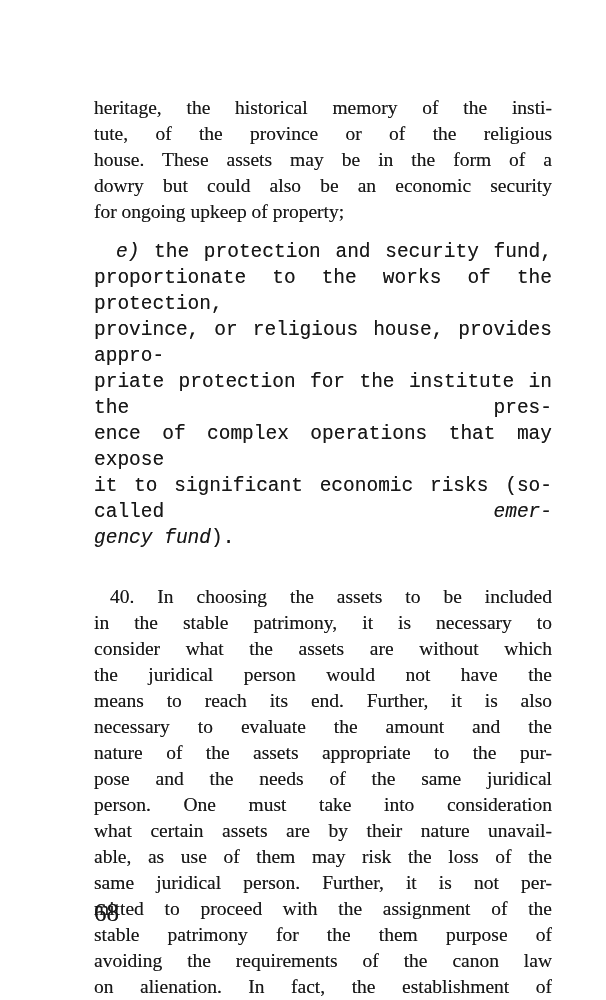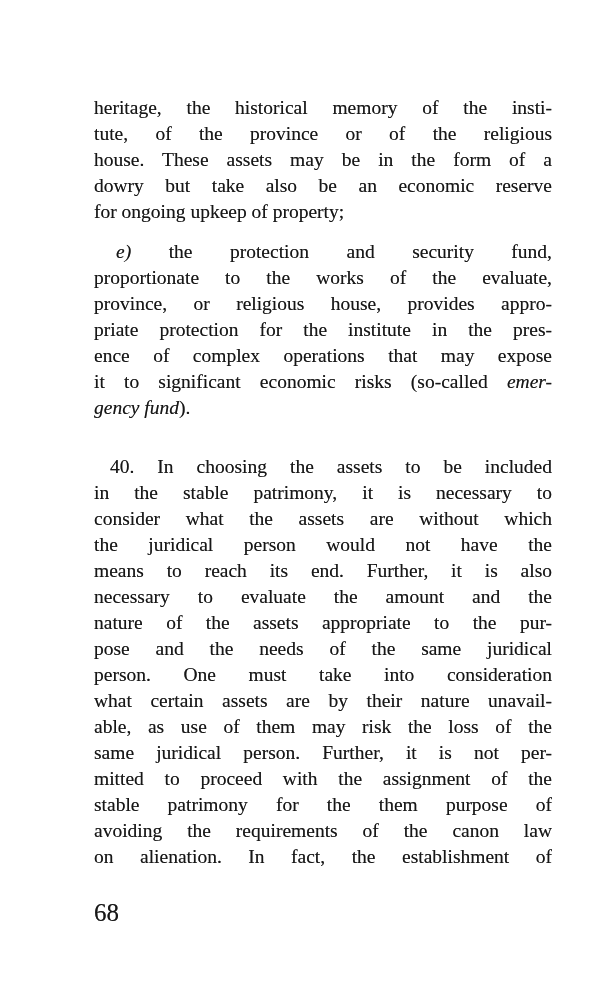--- a/index.html
+++ b/index.html
@@ -17,21 +17,21 @@
     left: 94px;
     top: 95px;
     width: 458px;
     font-size: 19.5px;
     line-height: 26px;
     text-shadow: 0 0 0.5px rgba(20,20,20,0.55);
   }
   .line { text-align: justify; }
   .jl { text-align-last: justify; }
   .ll { text-align-last: left; }
-  .para-e { margin-top: 14px; }
+  .para-e { margin-top: 14px; font-family: Liberation Mono, monospace; }
   .para-40 { margin-top: 33px; }
   .indent-e { padding-left: 22px; }
   .indent-40 { padding-left: 16px; }
   .italic { font-style: italic; }
   .bold { font-weight: normal; }
   .page-number {
     position: absolute;
     left: 94px;
     top: 900px;
     font-size: 25px;
@@ -42,27 +42,27 @@
 </head>
 <body>
 
 <div class="page">
   <div class="text-block">
 
     <div class="para">
       <div class="line jl">heritage, the historical memory of the insti-</div>
       <div class="line jl">tute, of the province or of the religious</div>
       <div class="line jl">house. These assets may be in the form of a</div>
-      <div class="line jl">dowry but take also be an economic reserve</div>
+      <div class="line jl">dowry but could also be an economic security</div>
       <div class="line ll">for ongoing upkeep of property;</div>
     </div>
 
     <div class="para para-e">
       <div class="line jl indent-e"><span class="italic">e)</span><span> the protection and security fund,</span></div>
-      <div class="line jl">proportionate to the works of the evaluate,</div>
+      <div class="line jl">proportionate to the works of the protection,</div>
       <div class="line jl">province, or religious house, provides appro-</div>
       <div class="line jl">priate protection for the institute in the pres-</div>
       <div class="line jl">ence of complex operations that may expose</div>
       <div class="line jl"><span>it to significant economic risks (so-called </span><span class="italic">emer-</span></div>
       <div class="line ll"><span class="italic">gency fund</span><span>).</span></div>
     </div>
 
     <div class="para para-40">
       <div class="line jl indent-40"><span class="bold">40.</span><span> In choosing the assets to be included</span></div>
       <div class="line jl">in the stable patrimony, it is necessary to</div>

